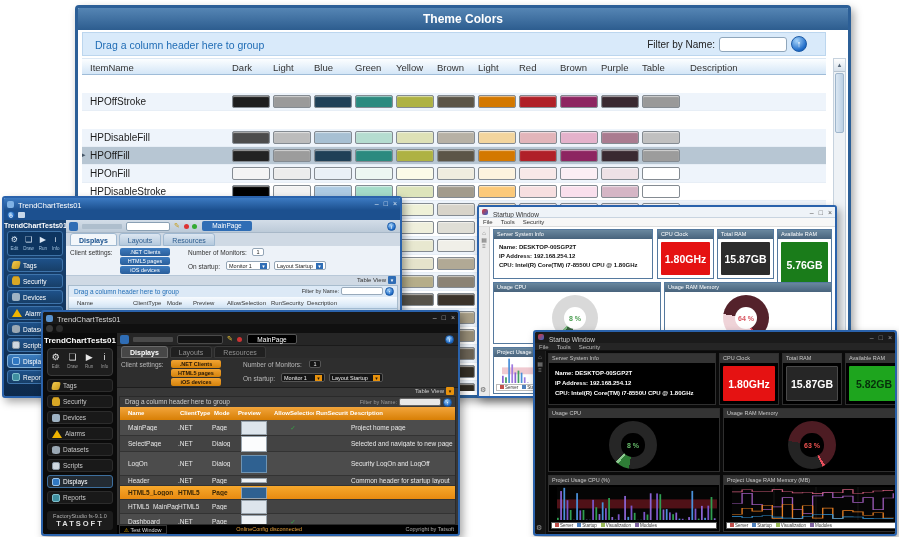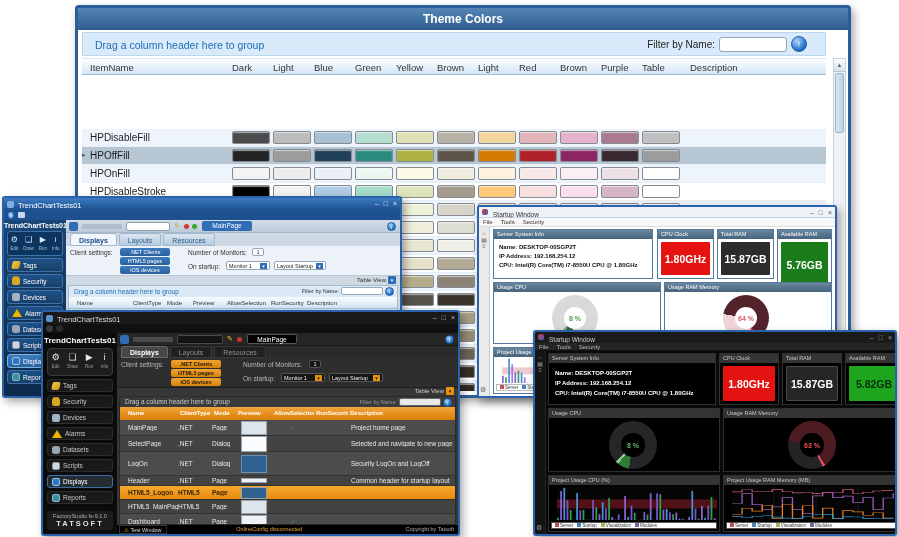--- a/index.html
+++ b/index.html
@@ -156,20 +156,34 @@
         <span style="left: 314px;">Yellow</span>
         <span style="left: 355px;">Brown</span>
         <span style="left: 396px;">Light</span>
         <span style="left: 437px;">Red</span>
         <span style="left: 478px;">Brown</span>
         <span style="left: 519px;">Purple</span>
         <span style="left: 560px;">Table</span>
         <span style="left: 608px;">Description</span>
       </div>
     <div id="tw-rows">
+        <div class="tw-row alt" style="top: 18px;">
+          <div class="tw-name">HPOffStroke</div>
+          <div class="sw" style="left: 150px; background: rgb(30, 30, 30);"></div>
+          <div class="sw" style="left: 191px; background: rgb(154, 154, 154);"></div>
+          <div class="sw" style="left: 232px; background: rgb(31, 64, 87);"></div>
+          <div class="sw" style="left: 273px; background: rgb(43, 138, 127);"></div>
+          <div class="sw" style="left: 314px; background: rgb(174, 178, 67);"></div>
+          <div class="sw" style="left: 355px; background: rgb(92, 85, 71);"></div>
+          <div class="sw" style="left: 396px; background: rgb(211, 120, 0);"></div>
+          <div class="sw" style="left: 437px; background: rgb(176, 32, 40);"></div>
+          <div class="sw" style="left: 478px; background: rgb(141, 37, 97);"></div>
+          <div class="sw" style="left: 519px; background: rgb(57, 41, 49);"></div>
+          <div class="sw" style="left: 560px; background: rgb(153, 153, 153);"></div>
+        </div>
         <div class="tw-row alt" style="top: 54px;">
           <div class="tw-name">HPDisableFill</div>
           <div class="sw" style="left: 150px; background: rgb(76, 76, 76);"></div>
           <div class="sw" style="left: 191px; background: rgb(188, 188, 188);"></div>
           <div class="sw" style="left: 232px; background: rgb(167, 192, 211);"></div>
           <div class="sw" style="left: 273px; background: rgb(181, 221, 208);"></div>
           <div class="sw" style="left: 314px; background: rgb(222, 225, 182);"></div>
           <div class="sw" style="left: 355px; background: rgb(183, 177, 165);"></div>
           <div class="sw" style="left: 396px; background: rgb(243, 213, 158);"></div>
           <div class="sw" style="left: 437px; background: rgb(226, 181, 186);"></div>

